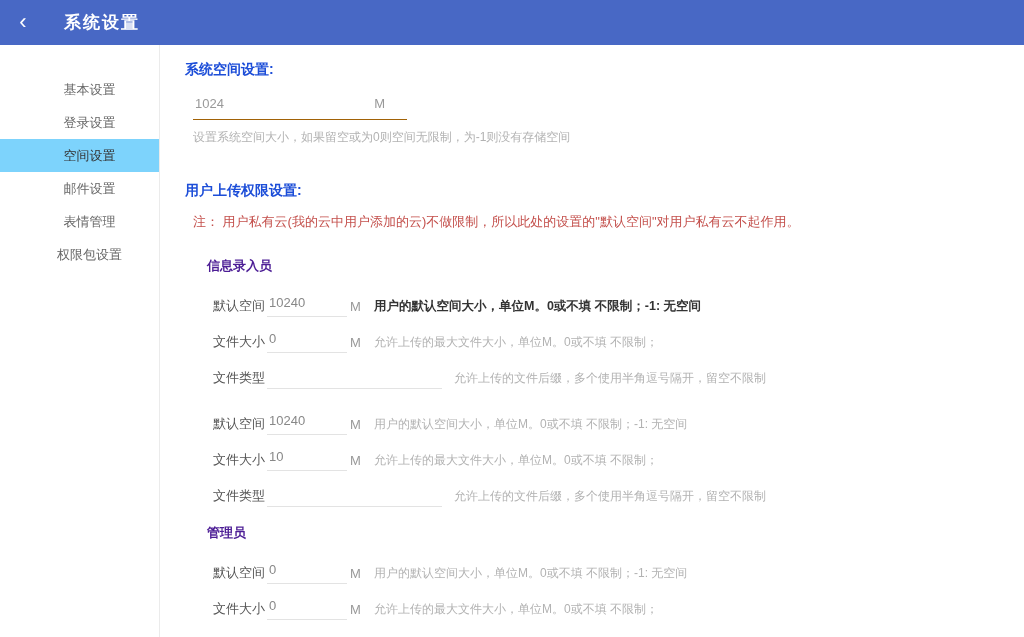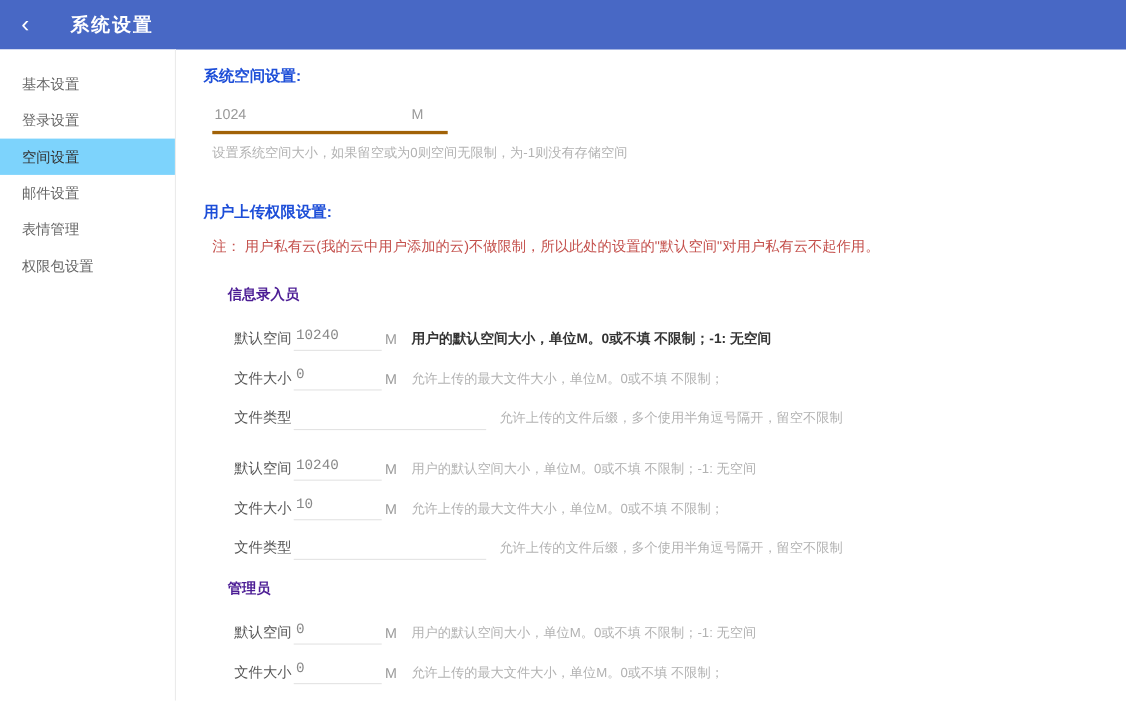--- a/index.html
+++ b/index.html
@@ -31,22 +31,23 @@
     font-weight: bold;
     letter-spacing: 2px;
     margin-left: 18px;
   }
   
   .layout { display: flex; height: 592px; }
   .sidebar {
     width: 160px;
     flex: 0 0 160px;
     border-right: 1px solid #ebebeb;
-    padding-top: 15px;
+    padding-top: 28px;
     background: #fff;
+    text-align: center;
   }
   .sidebar-item {
     height: 33px;
     line-height: 33px;
     padding-left: 20px;
     font-size: 13px;
     color: #666;
     cursor: pointer;
     white-space: nowrap;
   }
@@ -61,21 +62,21 @@
     overflow: hidden;
   }
   .block-heading {
     font-size: 14px;
     font-weight: bold;
     color: #1d4ed8;
   }
   .sys-field {
     margin: 15px 0 0 8px;
     width: 214px;
-    border-bottom: 3px solid #a16207;
+    border-bottom: 1px solid #a16207;
     display: flex;
     justify-content: space-between;
     align-items: baseline;
     padding: 2px 22px 8px 2px;
   }
   .sys-field .val { font-size: 13px; color: #999; }
   .sys-field .unit { font-size: 13px; color: #999; }
   .help-gray {
     margin: 9px 0 0 8px;
     font-size: 12px;
@@ -109,21 +110,21 @@
     white-space: nowrap;
   }
   .field-input {
     width: 80px;
     border: none;
     outline: none;
     border-bottom: 1px solid #e3e3e3;
     font-size: 13px;
     color: #888;
     padding: 0 0 6px 2px;
-    font-family: Liberation Mono, monospace;
+    font-family: Liberation Sans, sans-serif;
     background: transparent;
   }
   .field-input.wide { width: 175px; }
   .field-unit {
     font-size: 13px;
     color: #999;
     margin-left: 3px;
     width: 12px;
   }
   .field-help {

